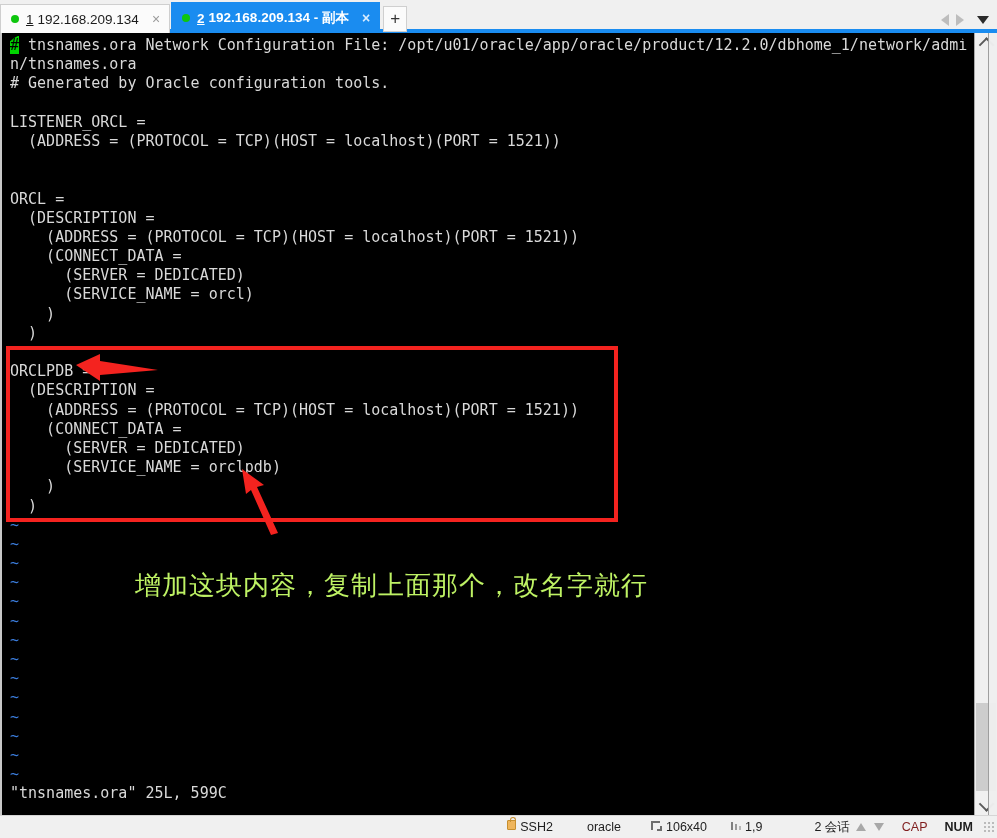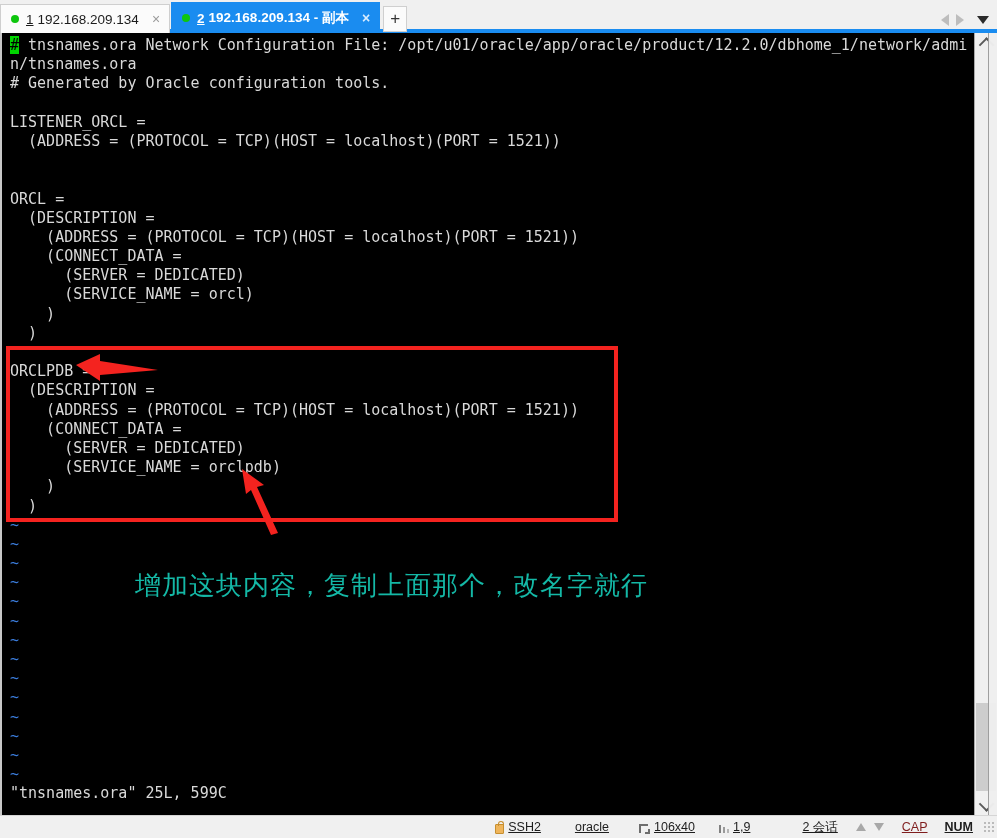--- a/index.html
+++ b/index.html
@@ -141,20 +141,21 @@
     background: #000000;
     overflow: hidden;
     font-family: "DejaVu Sans Mono", "Liberation Mono", monospace;
     font-size: 15px;
     line-height: 19.2px;
     color: #d9d9d9;
     padding: 3px 0 0 8px;
     box-sizing: border-box;
     white-space: pre;
     letter-spacing: 0px;
+    border-radius: 28px;
   }
   .term-line { height: 19.2px; }
   .tilde { color: #3b7ddd; }
   .cursor-block {
     background: #00d400;
     color: #000000;
   }
 
   
   .scrollbar {
@@ -215,21 +216,21 @@
     width: 612px;
     height: 176px;
     border: 4px solid #f4231f;
     box-sizing: border-box;
     pointer-events: none;
   }
   .ann-text {
     position: absolute;
     left: 133px;
     top: 535px;
-    color: #14b8a6;
+    color: #bef264;
     font-family: "DejaVu Sans", sans-serif;
     font-size: 26px;
     font-weight: 500;
     letter-spacing: 1px;
     white-space: nowrap;
     pointer-events: none;
   }
   .arrow-svg { position: absolute; pointer-events: none; }
   .arrow1 { left: 68px; top: 320px; }
   .arrow2 { left: 236px; top: 432px; }
@@ -243,24 +244,23 @@
     display: flex;
     align-items: center;
     font-size: 12.5px;
     color: #1e1e1e;
     position: relative;
     box-sizing: border-box;
   }
   .sb-spacer { flex: 1 1 auto; }
   .sb-item {
     display: flex;
-    align-items: flex-end;
+    align-items: flex-start;
     gap: 4px;
     white-space: nowrap;
-    text-decoration: underline;
   }
   .lock-icon {
     width: 9px; height: 10px;
     background: #efb55b;
     border: 1px solid #c78f2f;
     border-radius: 1px;
     position: relative;
     box-sizing: border-box;
   }
   .lock-icon::before {
@@ -390,21 +390,21 @@
     <div class="sb-item" style="margin-right:24px">
       <span class="size-icon"></span>
       <span>106x40</span>
     </div>
 
     <div class="sb-item" style="margin-right:52px">
       <span class="pos-icon"></span>
       <span>1,9</span>
     </div>
 
-    <div class="sb-item" style="margin-right:18px">
+    <div class="sb-item" style="margin-right:6px">
       <span>2 会话</span>
     </div>
 
     <div class="sb-item" style="margin-right:18px; gap:8px">
       <span class="arrow-up-gl"></span>
       <span class="arrow-dn-gl"></span>
     </div>
 
     <div class="sb-item cap-dim" style="margin-right:17px">
       <span>CAP</span>

